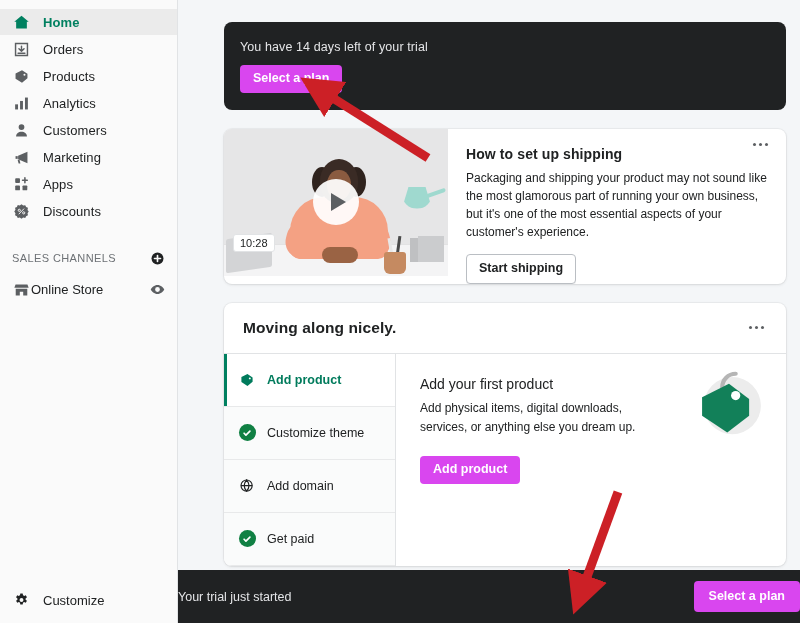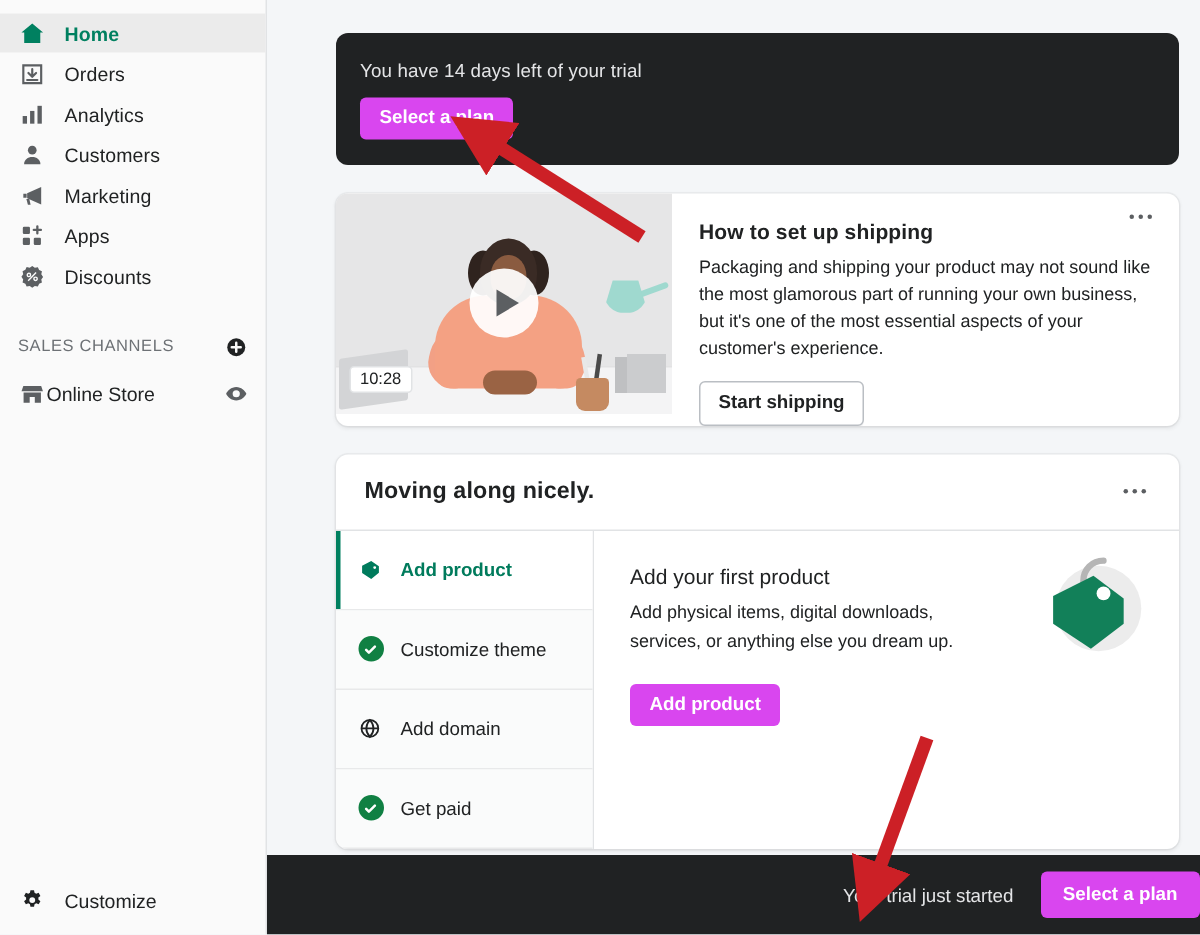--- a/index.html
+++ b/index.html
@@ -153,21 +153,21 @@
     cursor:pointer;
   }
   .play-tri {
     width:0;height:0;
     border-left:15px solid #5c5f62;
     border-top:9px solid transparent;
     border-bottom:9px solid transparent;
     margin-left:4px;
   }
   .vid-time {
-    position:absolute; left:9px; bottom:14px;
+    position:absolute; left:9px; bottom:24px;
     background:#fff; color:#202223;
     font-size:11px; padding:2px 6px; border-radius:3px;
     border:1px solid #e1e3e5;
   }
   .ship-body { padding: 17px 18px 0 18px; position: relative; flex: 1; }
   .ship-title { font-size: 14px; font-weight: 700; color: #202223; letter-spacing:.1px; }
   .ship-desc {
     font-size: 12px; color: #202223; line-height: 1.52;
     margin-top: 7px; max-width: 306px;
   }
@@ -221,21 +221,21 @@
   .sd-title { font-size: 14px; font-weight: 400; color: #202223; }
   .sd-desc { font-size: 12px; color: #202223; line-height: 1.55; margin-top: 7px; max-width: 230px; }
   .sd-btn { margin-top: 20px; }
   .tag-illu { position: absolute; right: 10px; top: 8px; width: 84px; height: 84px; }
 
   
   .bottom-bar {
     position: absolute; left: 178px; bottom: 0;
     width: 622px; height: 53px;
     background: #202223;
-    display: flex; align-items: center; justify-content: flex-end;
+    display: flex; align-items: center; justify-content: space-between;
     gap: 18px;
     z-index: 5;
   }
   .bb-text { font-size: 12.5px; color: #e4e5e7; }
   .bb-btn { padding: 9px 15px 10px 15px; font-size: 12.5px; }
 
   
   .arrow-layer { position: absolute; inset: 0; pointer-events: none; z-index: 20; }
 </style>
 </head>
@@ -259,20 +259,28 @@
         <span class="ico">
           <svg width="17" height="17" viewBox="0 0 20 20" fill="none" stroke="currentColor" stroke-width="1.7">
             <path d="M3 3h14v14H3z" rx="2"></path>
               <path d="M10 6v6m0 0 3-3m-3 3-3-3" stroke-linecap="round" stroke-linejoin="round"></path>
               <path d="M6 14.5h8" stroke-linecap="round"></path>
           </svg>
         </span>
         <span class="lbl">Orders</span>
       </div>
 
+      <div class="nav-item">
+        <span class="ico">
+          <svg width="17" height="17" viewBox="0 0 20 20" fill="currentColor">
+              <path d="M10.6 2.6 3 6.4v6.1l7.6 4.9 6.4-5.2V6.8l-6.4-4.2Zm2.9 4.2a1.2 1.2 0 1 1 0 2.4 1.2 1.2 0 0 1 0-2.4Z"></path>
+            </svg>
+        </span>
+        <span class="lbl">Products</span>
+      </div>
 
       <div class="nav-item">
         <span class="ico">
           <svg width="17" height="17" viewBox="0 0 20 20" fill="currentColor">
               <rect x="2.5" y="11" width="3.4" height="6"></rect>
               <rect x="8.3" y="7" width="3.4" height="10"></rect>
               <rect x="14.1" y="3" width="3.4" height="14"></rect>
             </svg>
         </span>
         <span class="lbl">Analytics</span>

